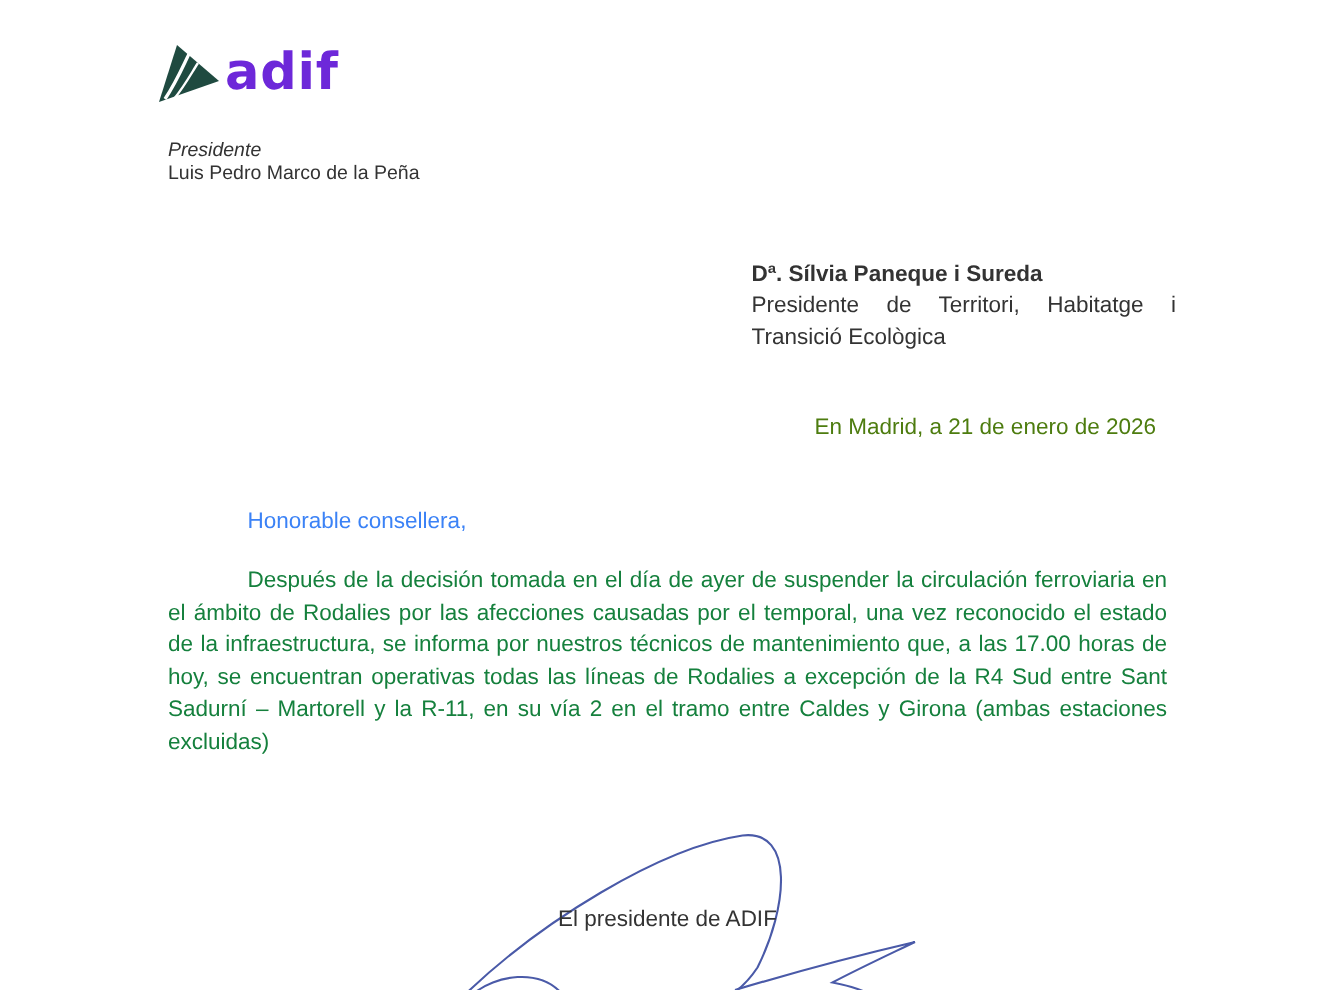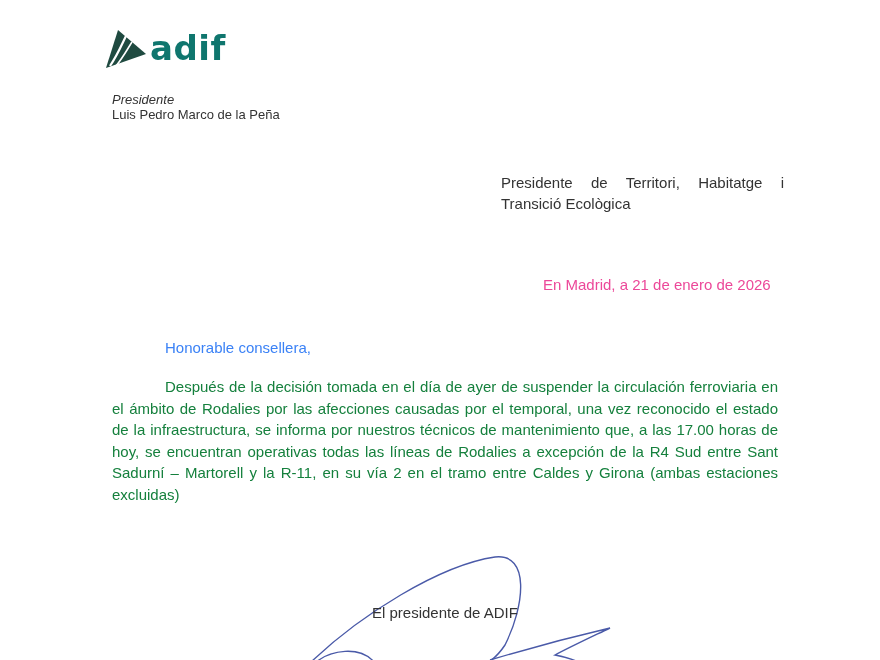--- a/index.html
+++ b/index.html
@@ -1,27 +1,27 @@
 <!DOCTYPE html>
 <html><head>
 <meta charset="utf-8">
 <style>
   html, body { margin:0; padding:0; }
   body { width:880px; height:660px; background:#ffffff; position:relative; overflow:hidden;
          font-family:"Liberation Sans", sans-serif; color:#222; }
   .abs { position:absolute; }
   .logo { left:104px; top:28px; width:140px; height:44px; }
-  .logo-word { position:absolute; left:46px; top:0; font-size:34px; font-weight:bold; color:#0f766e;
+  .logo-word { position:absolute; left:46px; top:0; font-size:34px; font-weight:bold; color:#6d28d9;
                letter-spacing:0.5px; font-family:"DejaVu Sans", sans-serif; line-height:40px;text-align:right; }
   .sender-name { left:112px; top:75px; font-size:13px; color:#333;margin-top:32px; }
   .sender-title { left:112px; top:92px; font-size:13px; color:#333;font-style:italic; }
   .recip { left:501px; top:172px; width:283px; font-size:15px; line-height:21px; color:#333; }
   .recip-name { font-weight:bold; }
   .recip-role { text-align:justify; text-align-last:left; }
-  .date { left:543px; top:276px; font-size:15px; color:#ec4899; }
+  .date { left:543px; top:276px; font-size:15px; color:#4d7c0f; }
   .greet { left:165px; top:339px; font-size:15px; color:#3b82f6; }
   .body-text { left:112px; top:376px; width:666px; font-size:15px; line-height:21.5px; color:#15803d;
                text-align:justify; text-indent:53px; }
   .sig-label { left:372px; top:604px; font-size:15px; color:#333; }
   .sig { left:290px; top:545px; width:360px; height:120px; }
 </style>
 </head>
 <body>
 
 <div class="abs logo">
@@ -30,20 +30,21 @@
     <path d="M6 38 C14 26 18 16 22 8" stroke="#fff" stroke-width="2.2" fill="none"></path>
     <path d="M12 38 C20 28 24 20 28 14" stroke="#fff" stroke-width="1.6" fill="none"></path>
   </svg>
   <span class="logo-word">adif</span>
 </div>
 
 <div class="abs sender-name">Luis Pedro Marco de la Peña</div>
 <div class="abs sender-title">Presidente</div>
 
 <div class="abs recip">
+  <div class="recip-name">Dª. Sílvia Paneque i Sureda</div>
   <div class="recip-role">Presidente de Territori, Habitatge i Transició Ecològica</div>
 </div>
 
 <div class="abs date">En Madrid, a 21 de enero de 2026</div>
 <div class="abs greet">Honorable consellera,</div>
 <div class="abs body-text">Después de la decisión tomada en el día de ayer de suspender la circulación ferroviaria en el ámbito de Rodalies por las afecciones causadas por el temporal, una vez reconocido el estado de la infraestructura, se informa por nuestros técnicos de mantenimiento que, a las 17.00 horas de hoy, se encuentran operativas todas las líneas de Rodalies a excepción de la R4 Sud entre Sant Sadurní – Martorell y la R-11, en su vía 2 en el tramo entre Caldes y Girona (ambas estaciones excluidas)</div>
 
 <svg class="abs sig" viewBox="0 0 360 120">
   <path d="M20 118 C70 70 150 20 205 12 C240 8 235 60 215 100 C205 115 195 120 190 120" stroke="#4a5aa8" stroke-width="1.4" fill="none"></path>
   <path d="M25 118 C40 105 70 100 85 118" stroke="#4a5aa8" stroke-width="1.4" fill="none"></path>

